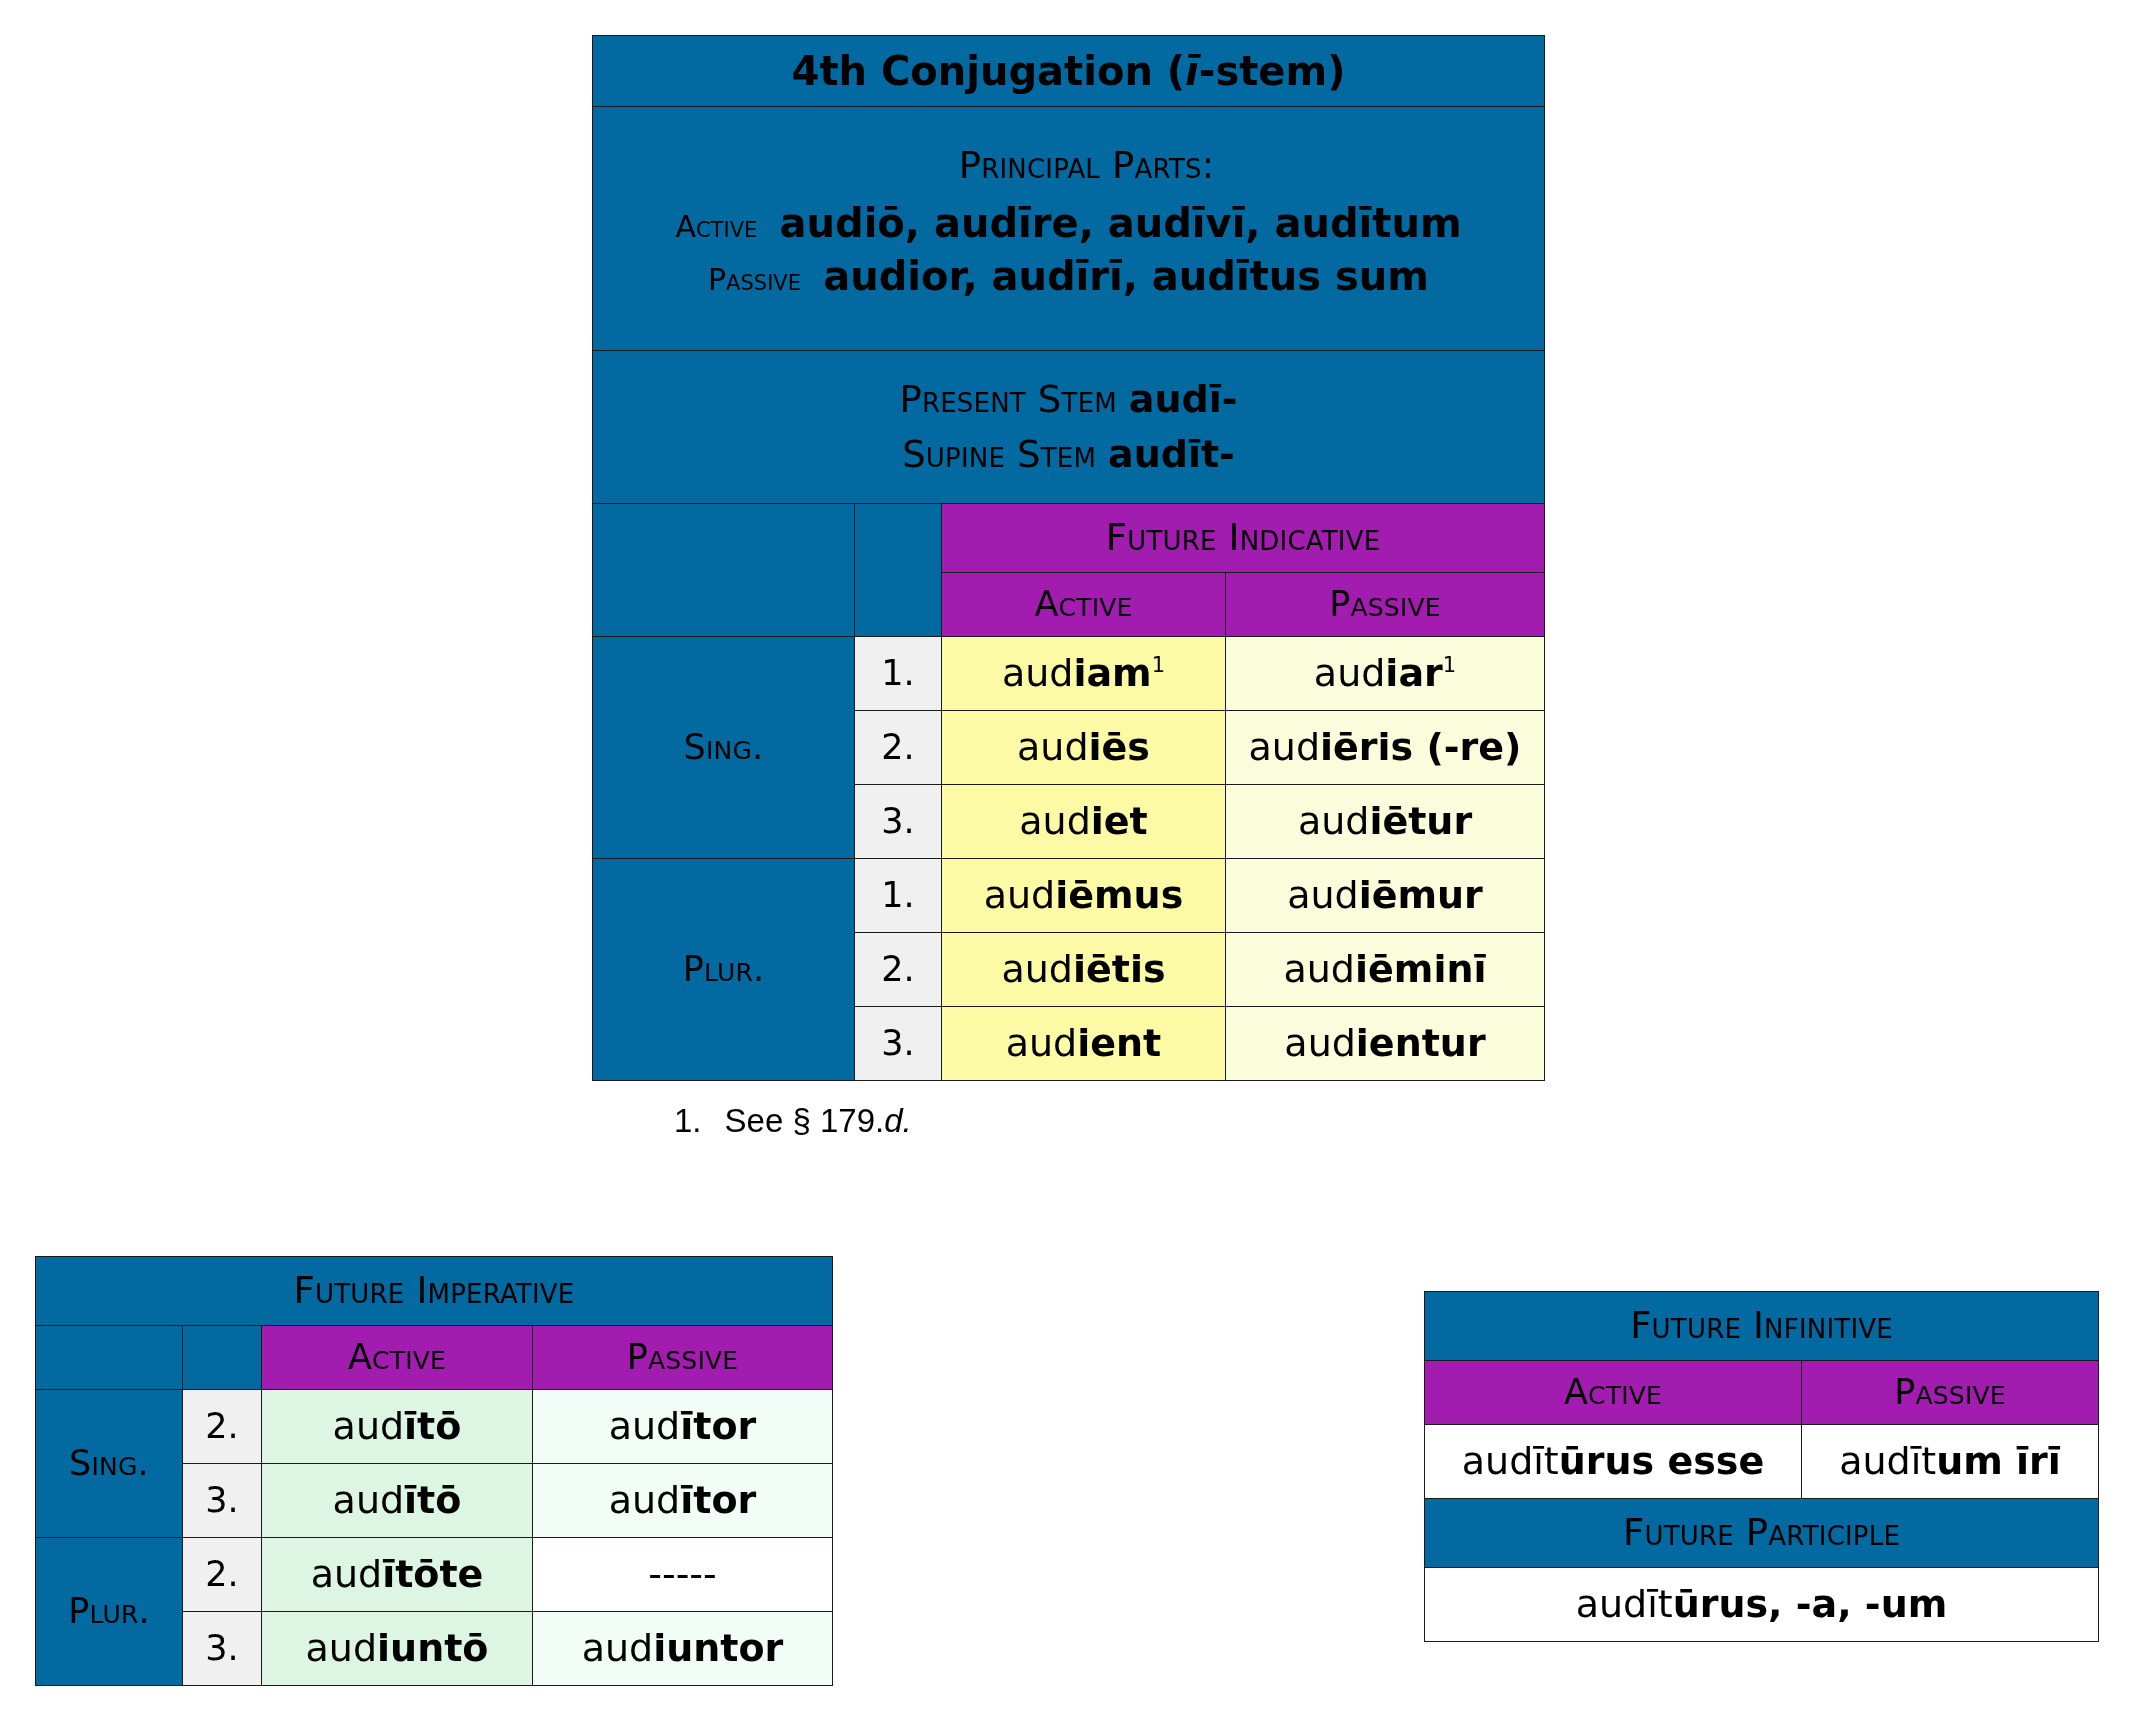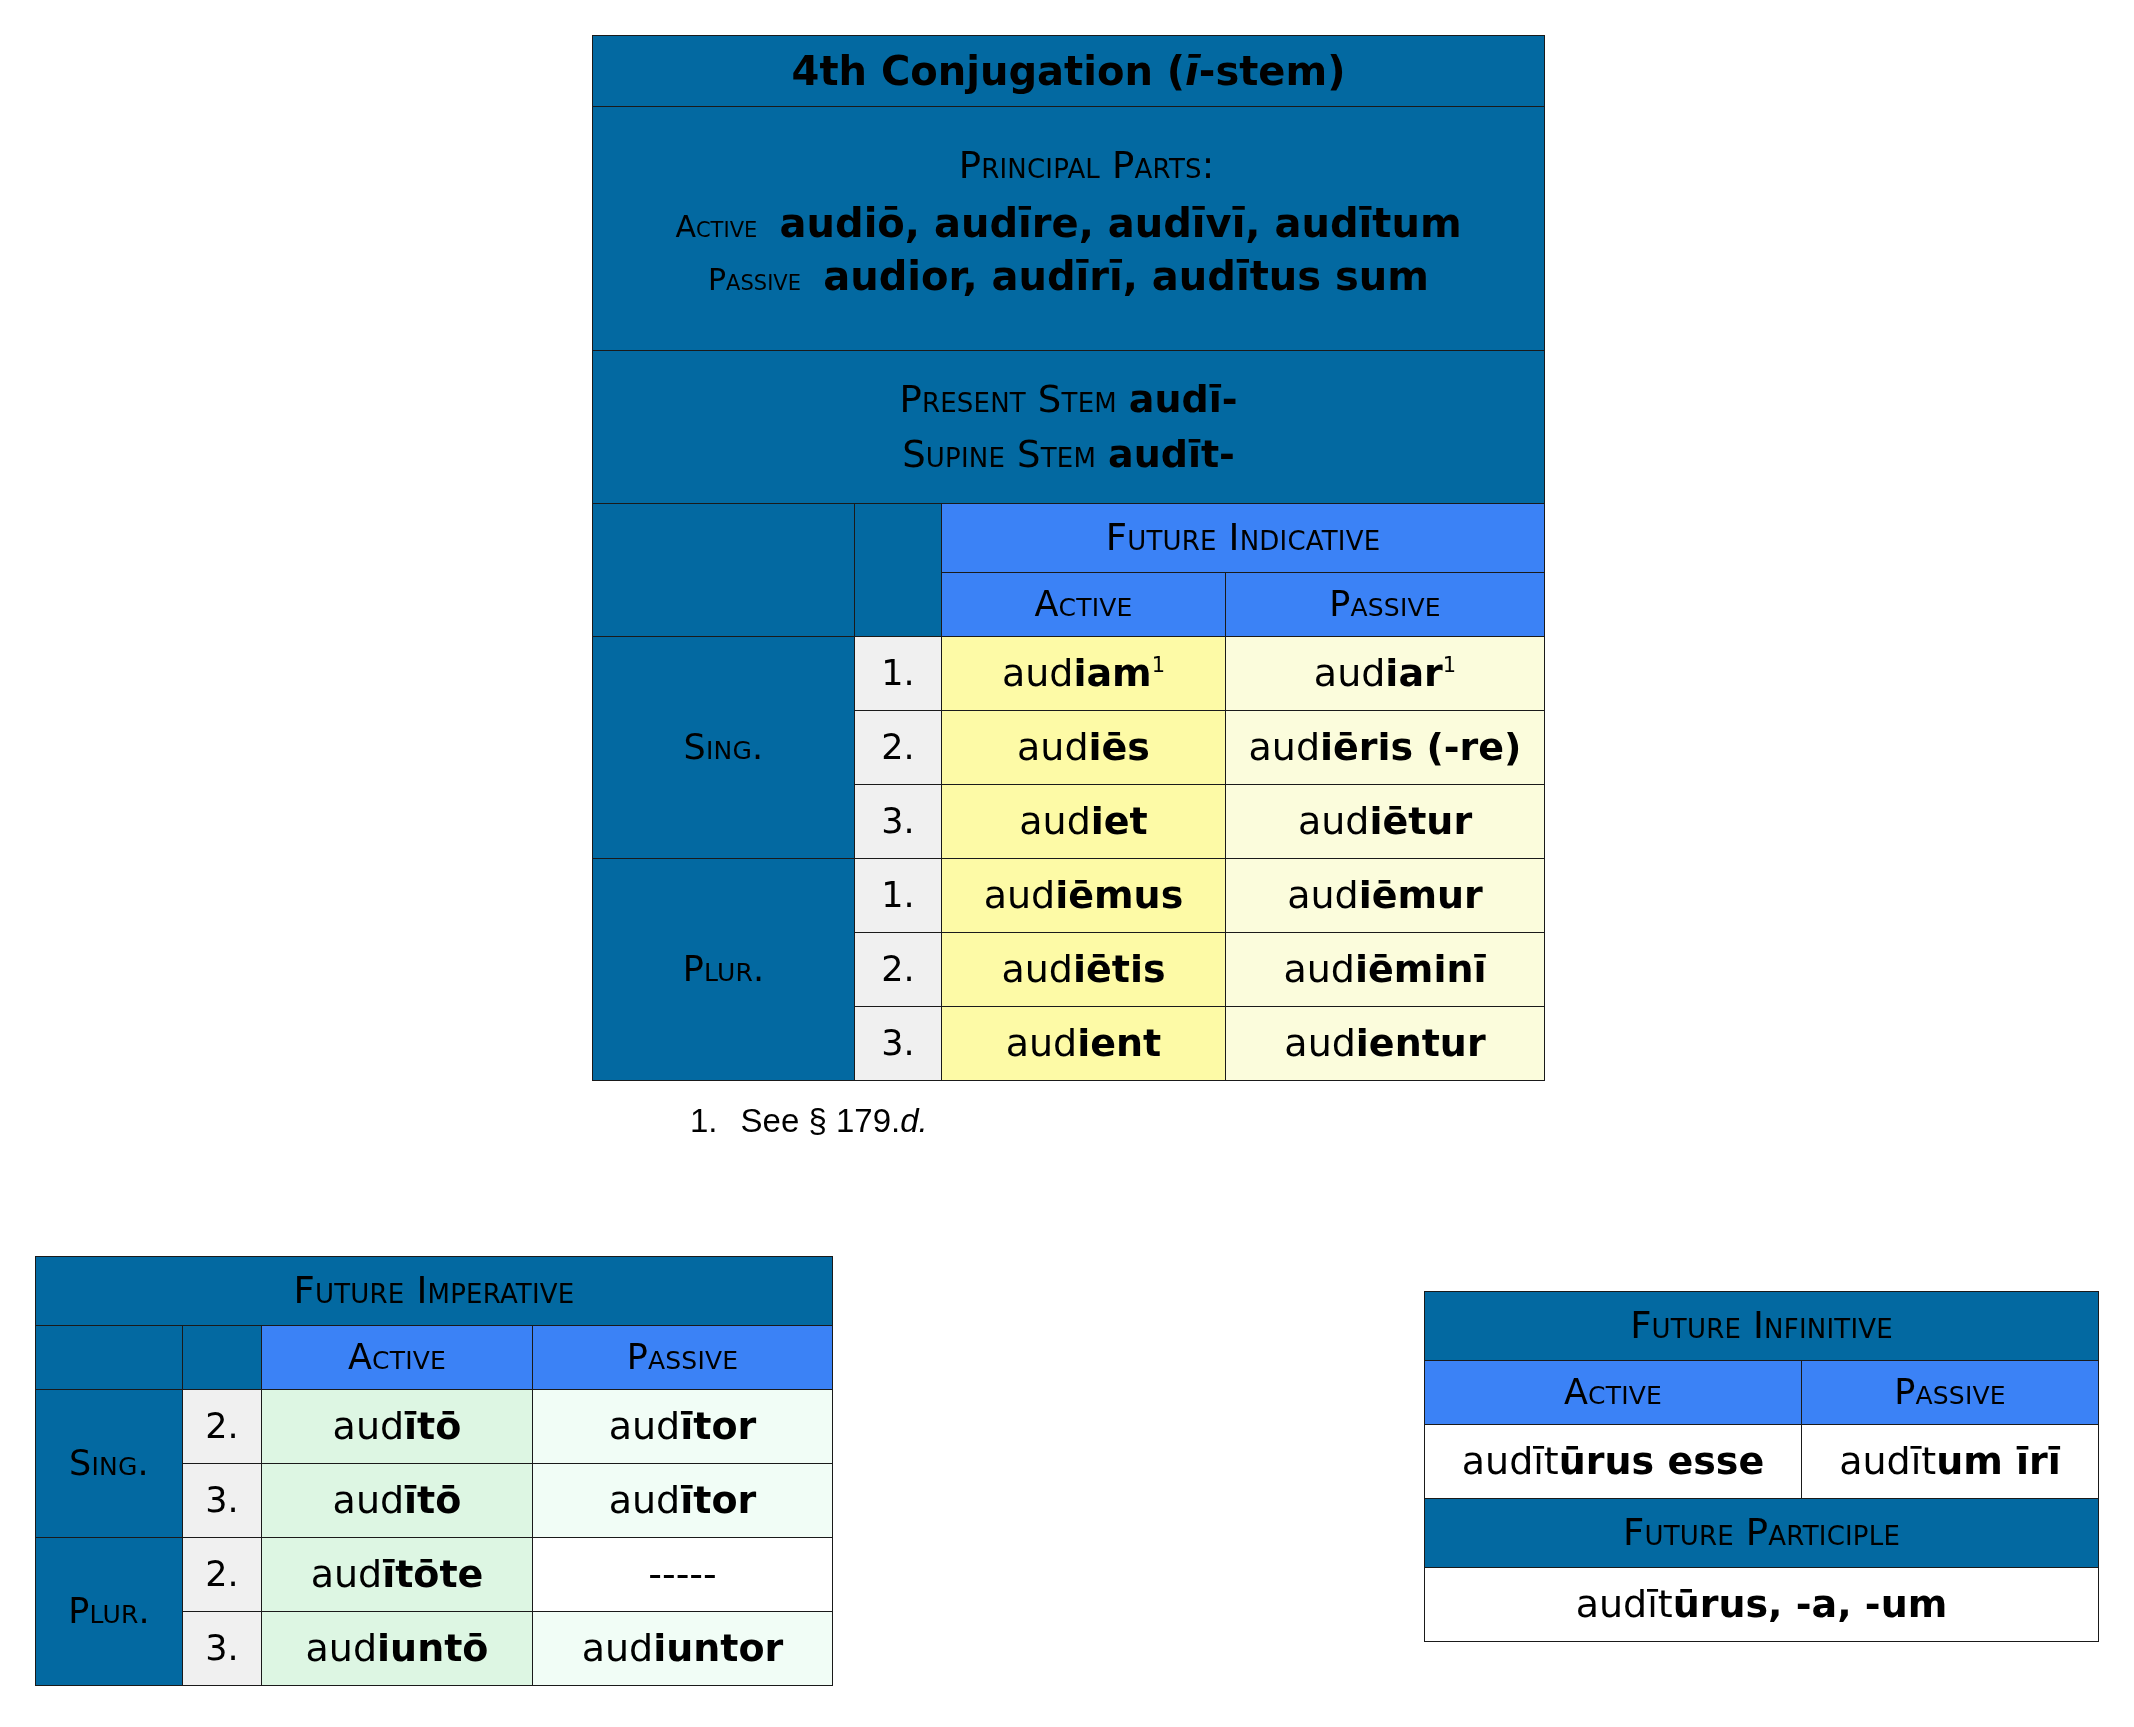--- a/index.html
+++ b/index.html
@@ -24,21 +24,21 @@
   td {
     border: 1.7px solid #1a1a1a;
     text-align: center;
     vertical-align: middle;
     padding: 0;
     line-height: 1.12;
   }
 
   
   .fill-head      { background: #0369a1; }   
-  .fill-sub       { background: #3b82f6; }   
+  .fill-sub       { background: #a21caf; }   
   .fill-num       { background: #f0f0f0; }   
   .fill-white     { background: #ffffff; }
   .fill-act-y     { background: #fdfaa6; }   
   .fill-pas-y     { background: #fbfcdc; }   
   .fill-act-g     { background: #ddf6e3; }   
   .fill-pas-g     { background: #f1fdf6; }   
 
   
   .sc {
     font-variant: small-caps;
@@ -121,21 +121,21 @@
   .form-cell b { font-weight: 700; }
   .form-cell sup {
     font-size: 21px;
     vertical-align: super;
     font-weight: 400;
   }
 
   
   #footnote {
     position: absolute;
-    left: 690px;
+    left: 674px;
     top: 1102px;
     font-size: 33px;
     font-family: "Liberation Sans", sans-serif;
     white-space: nowrap;
   }
   #footnote .fn-num { margin-right: 23px; }
   #footnote .fn-it  { font-style: italic; }
 
   
   #imperative-table {

